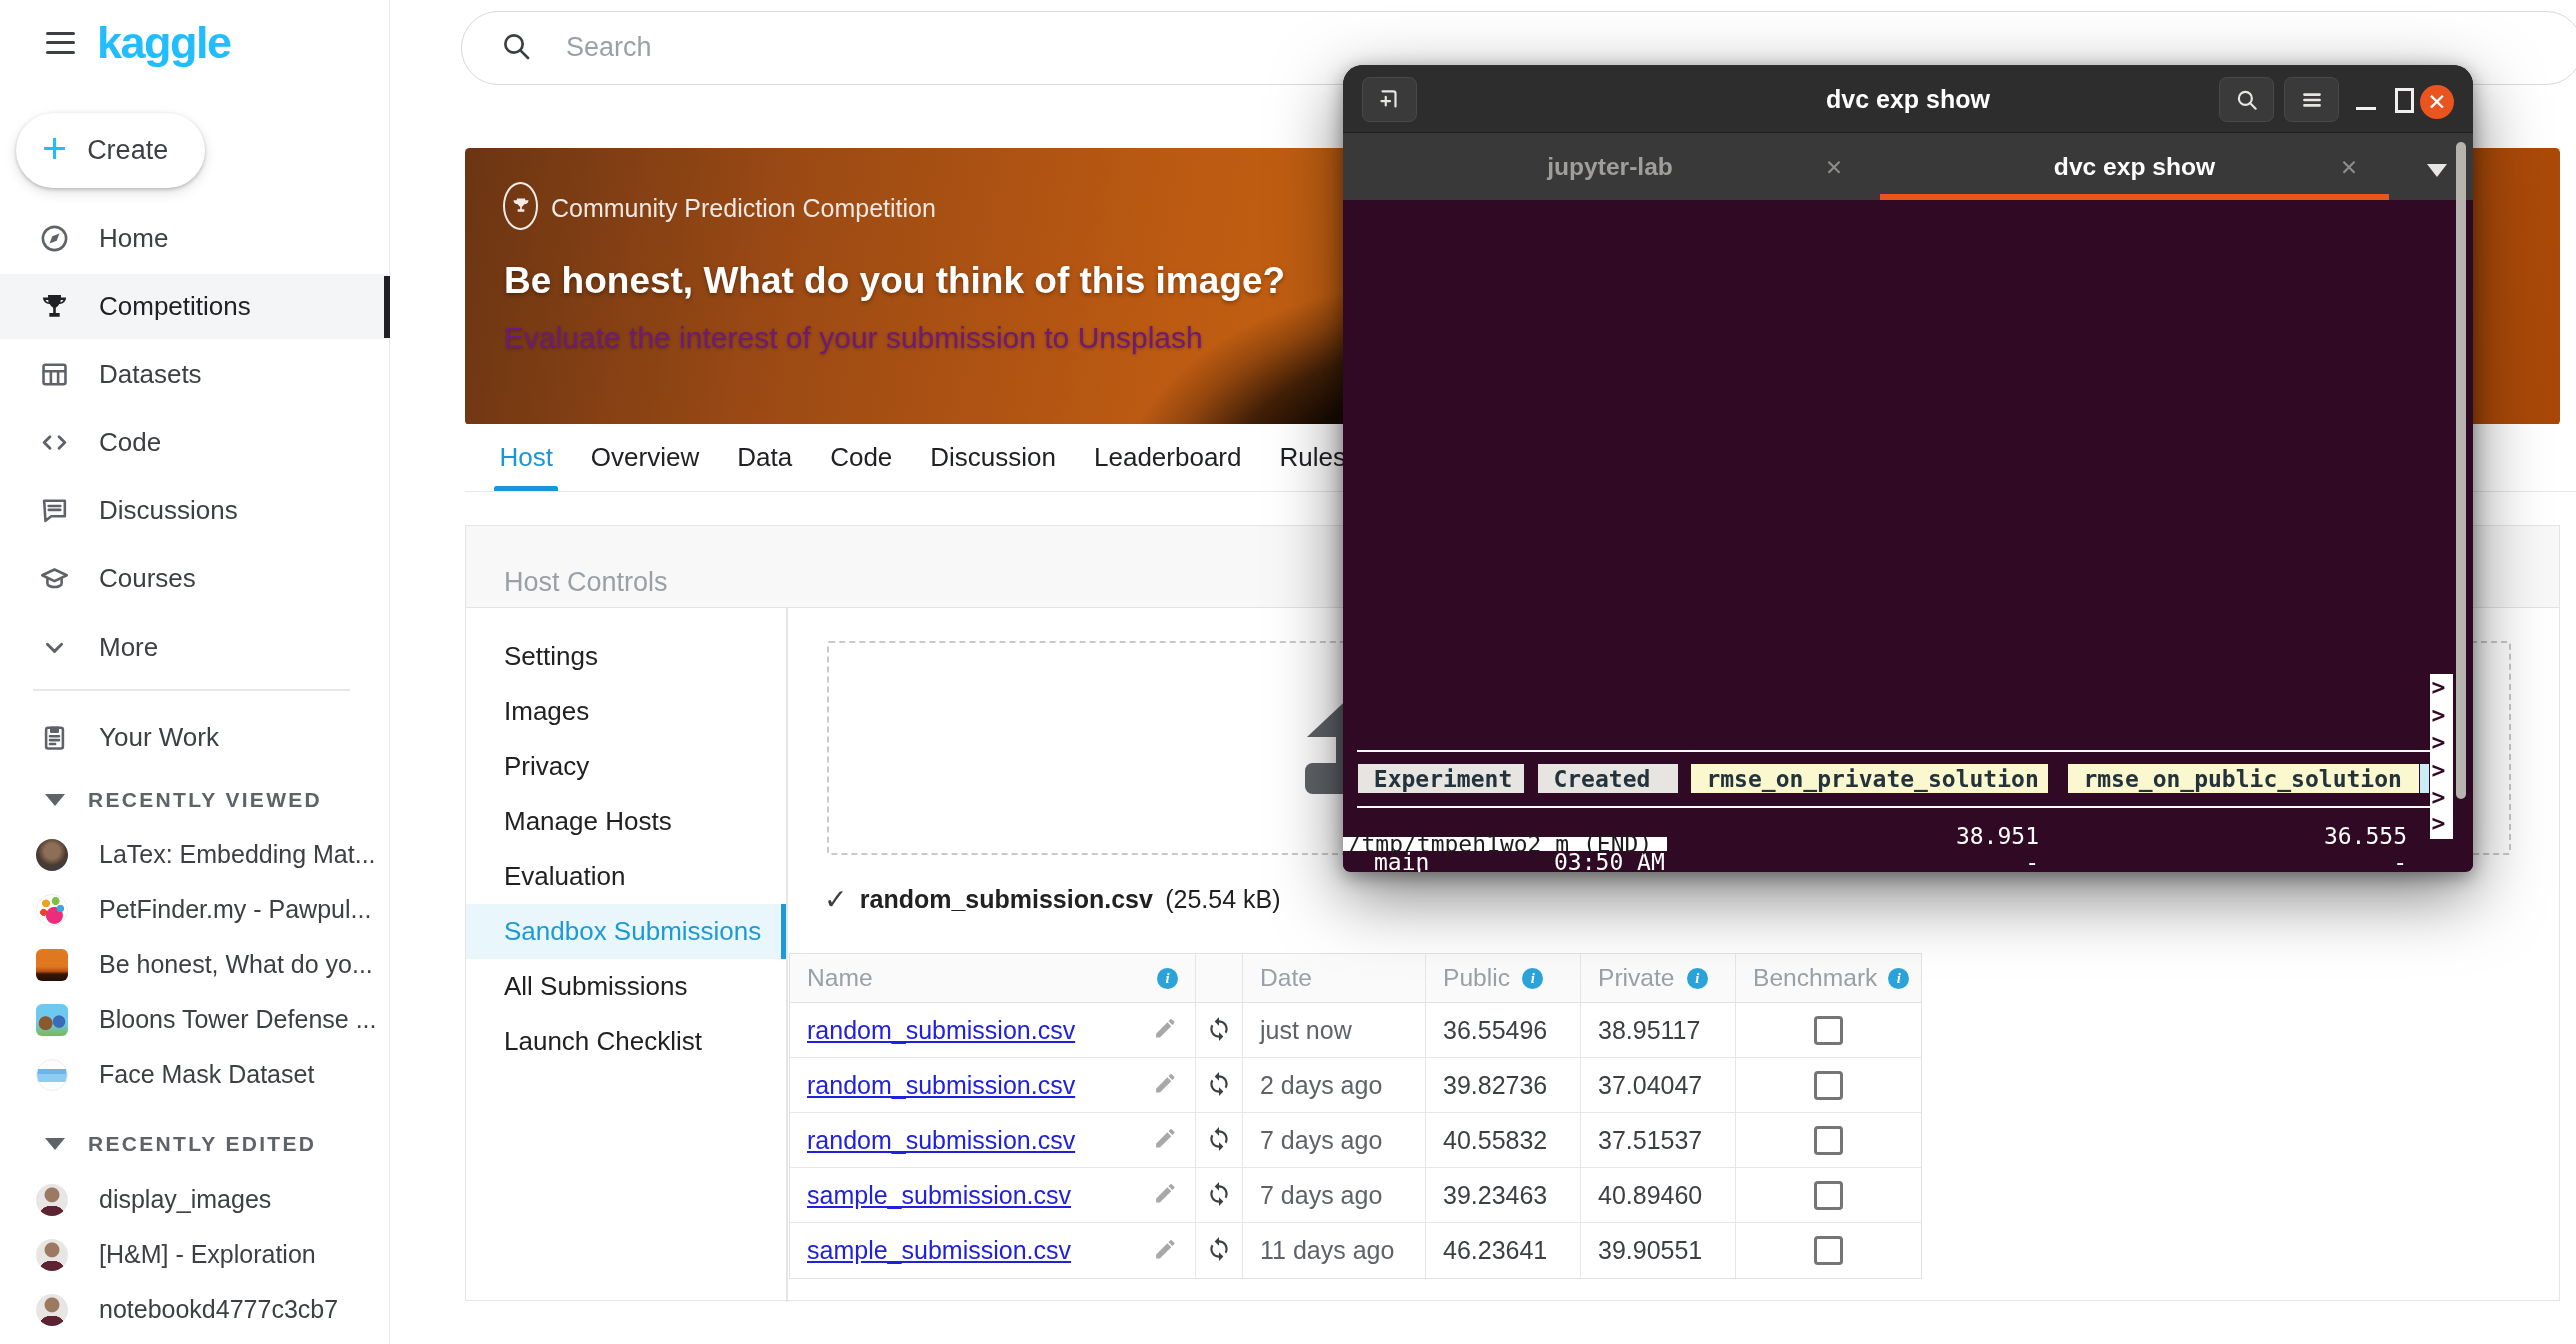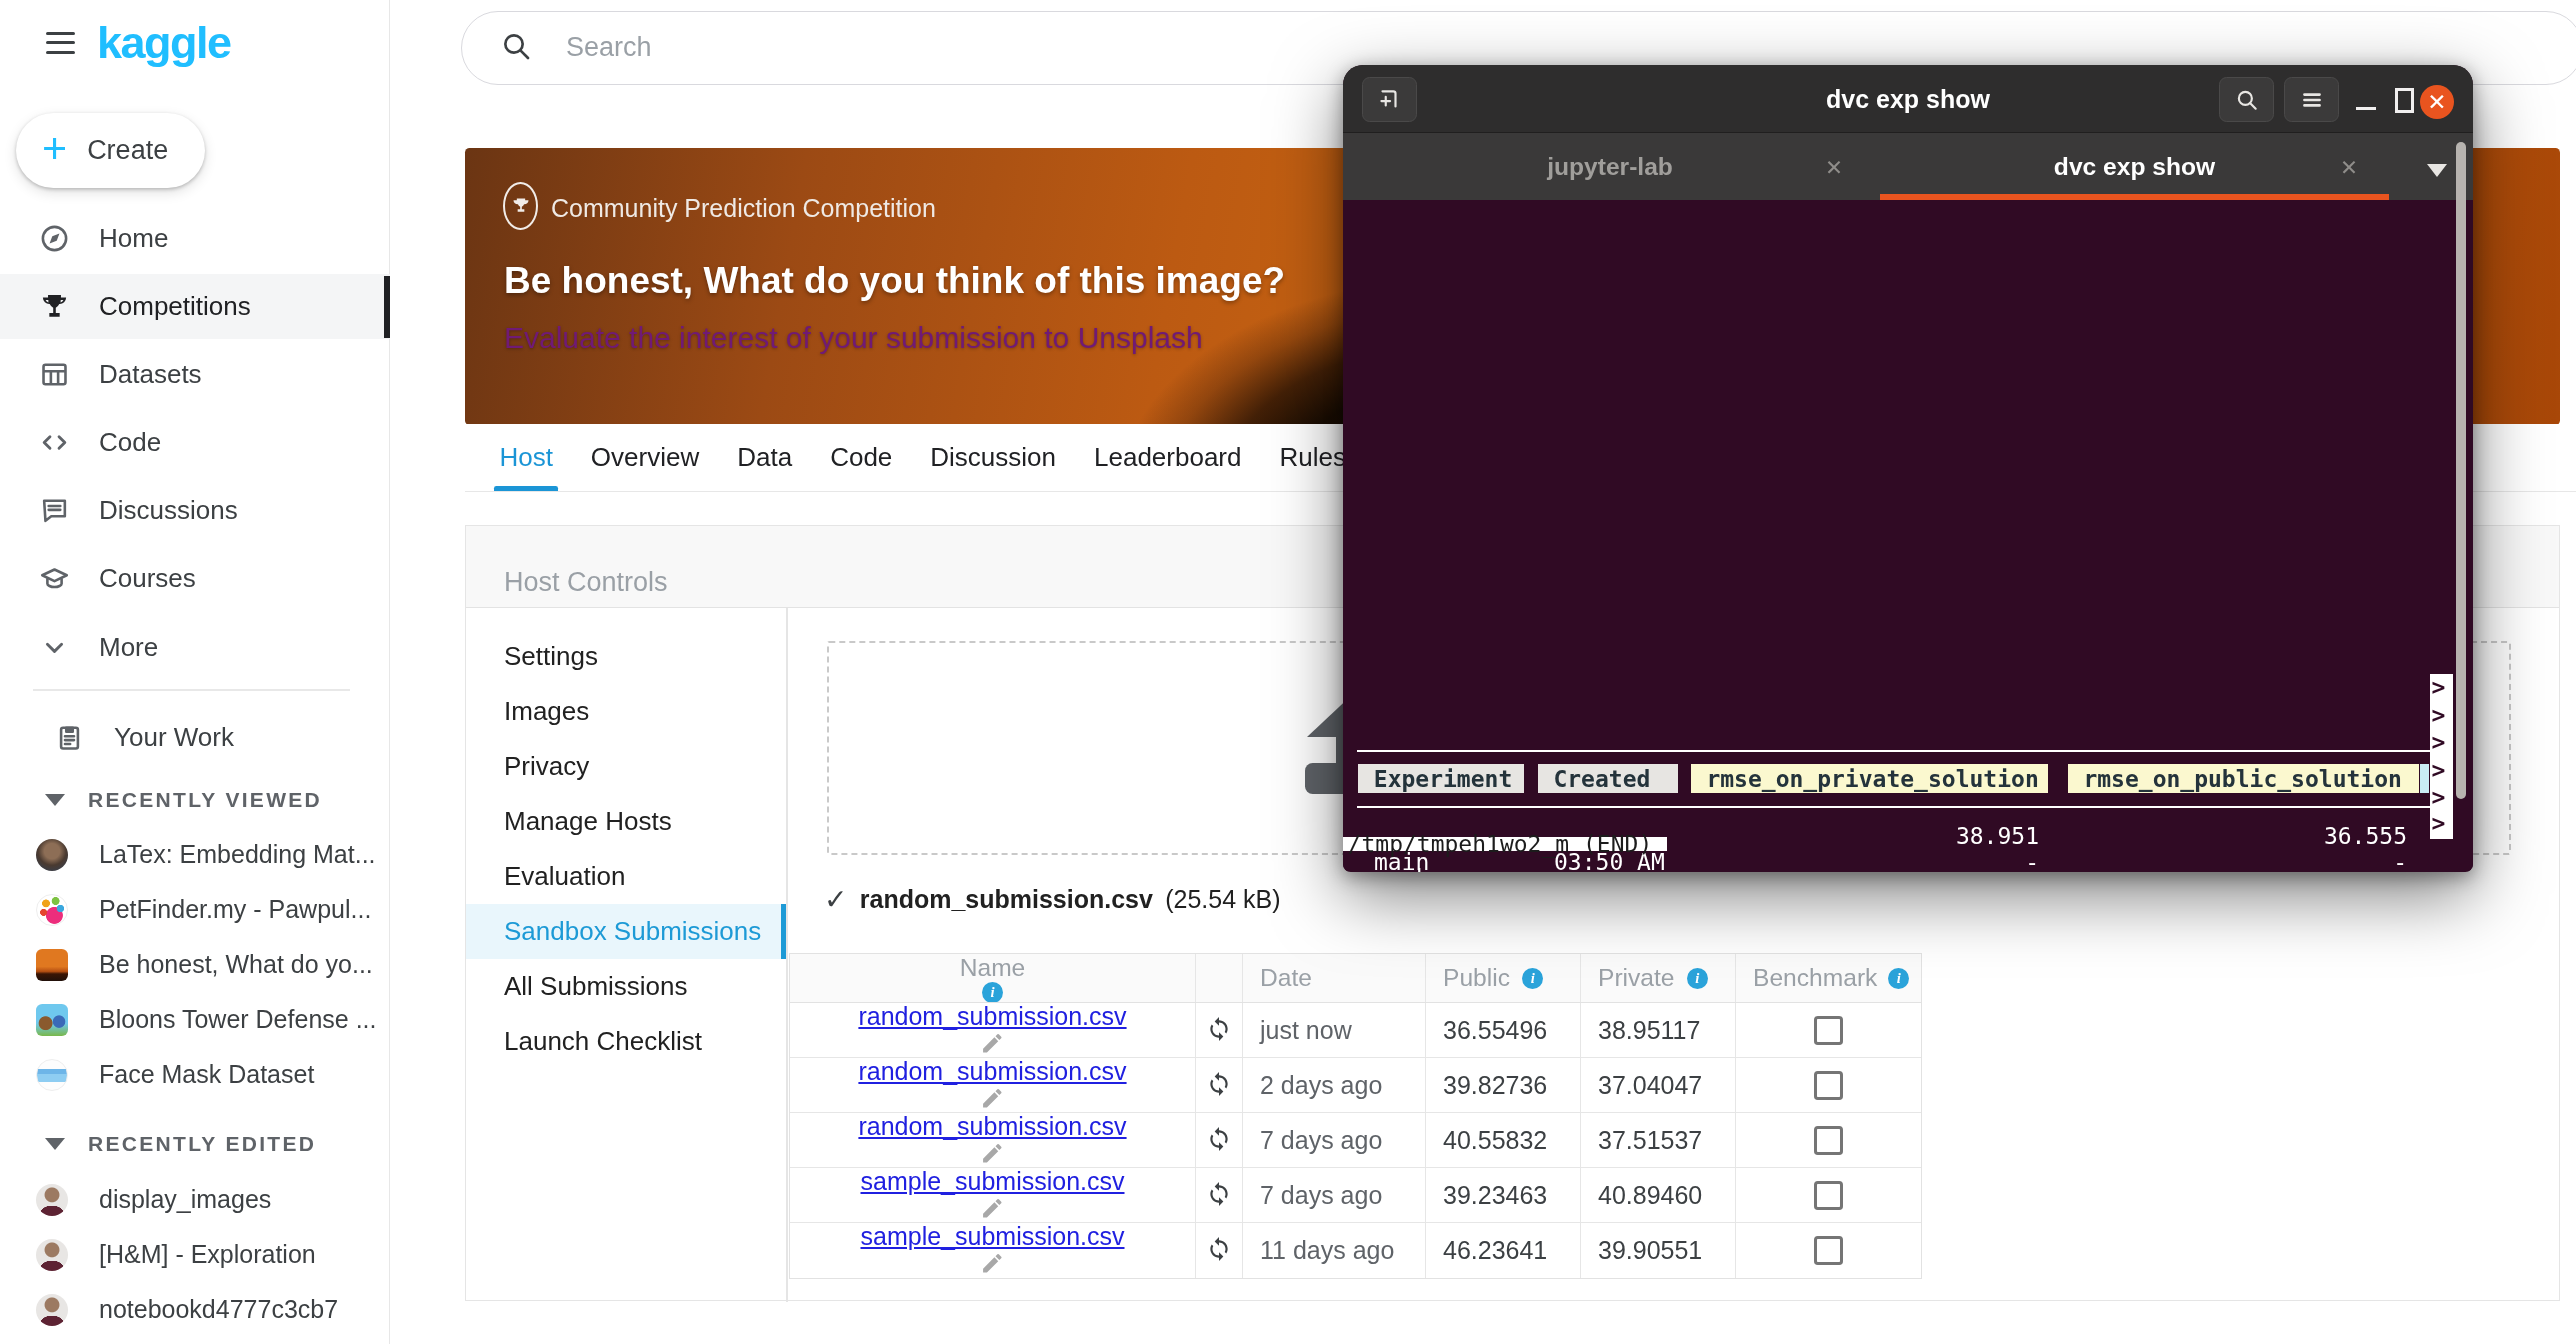--- a/index.html
+++ b/index.html
@@ -18,21 +18,21 @@
   .create-label { font-size:27px; font-weight:500; color:#3c4043; }
   .side-nav { position:absolute; left:0; top:206px; width:390px; }
   .nav-item { position:relative; width:390px; height:65px; margin-bottom:3.1px; display:flex; align-items:center; gap:29px; padding-left:38px; cursor:pointer; }
   .nav-item.active { background:#f4f5f6; }
   .nav-item.active::after { content:""; position:absolute; right:0; top:1.5px; bottom:1.5px; width:6.2px; background:#202124; }
   .nav-icon { width:32px; height:32px; flex:0 0 32px; display:flex; align-items:center; justify-content:center; }
   .nav-icon svg { width:31px; height:31px; }
   .nav-label { font-size:26px; color:#3c4043; white-space:nowrap; }
   .nav-item.active .nav-label { color:#202124; font-weight:500; }
   .side-divider { position:absolute; left:33px; top:689px; width:317px; height:1.5px; background:#e8e8e8; }
-  .yourwork-row { position:absolute; left:0; top:705px; width:390px; height:65px; display:flex; align-items:center; gap:29px; padding-left:53px; cursor:pointer; }
+  .yourwork-row { position:absolute; left:0; top:705px; width:390px; height:65px; display:flex; align-items:center; gap:29px; padding-left:38px; cursor:pointer; }
   .section-head { position:absolute; left:0; width:390px; height:34px; display:flex; align-items:center; gap:23px; padding-left:45px; cursor:pointer; }
   .caret-down { width:0; height:0; border-left:10.8px solid transparent; border-right:10.8px solid transparent; border-top:12.3px solid #5f6368; }
   .section-title { font-size:21px; font-weight:700; letter-spacing:2.3px; color:#5f6368; white-space:nowrap; }
   .recent-list { position:absolute; left:0; width:390px; }
   .recent-item { width:390px; height:55px; display:flex; align-items:center; gap:31px; padding-left:36px; cursor:pointer; }
   .avatar { width:32px; height:32px; flex:0 0 32px; border-radius:50%; background:#ddd; overflow:hidden; }
   .recent-label { font-size:25px; color:#3c4043; white-space:nowrap; }
   .av-photo1 { background:radial-gradient(circle at 50% 38%, #8d6e56 0 30%, #4a3a30 55%, #2e4057 100%); }
   .av-petfinder { border-radius:50%; background:
       radial-gradient(circle at 30% 28%, #f0a21a 0 12%, transparent 14%),
@@ -97,21 +97,21 @@
   .file-name { font-size:25px; font-weight:700; color:#212121; }
   .file-size { font-size:25px; color:#212121; }
 
   
   .sub-table { position:absolute; left:789px; top:953px; width:1133px; border:1.5px solid #e2e2e2; background:#fff; }
   .sub-header { display:flex; height:49px; background:#fafafa; border-bottom:1.5px solid #e2e2e2; }
   .sub-row { display:flex; height:55px; border-bottom:1.5px solid #e6e6e6; background:#fff; }
   .sub-row:last-child { border-bottom:none; }
   .cell { display:flex; align-items:center; padding:0 17px; border-right:1.5px solid #e6e6e6; overflow:hidden; }
   .cell:last-child { border-right:none; }
-  .c-name { width:406px; justify-content:center;flex-direction:column; }
+  .c-name { width:406px; justify-content:space-between; }
   .c-refresh { width:47px; justify-content:center; padding:0; }
   .c-date { width:183px; }
   .c-public { width:155px; gap:12.3px; }
   .c-private { width:155px; gap:12.3px; }
   .c-bench { width:185px; justify-content:center; }
   .sub-header .hlabel { font-size:24.6px; color:#9aa0a6; white-space:nowrap; }
   .info-dot { width:21px; height:21px; border-radius:50%; background:#2aa3da; color:#fff; font-size:14.6px; font-weight:700; display:flex; align-items:center; justify-content:center; font-family:"Liberation Serif", serif; font-style:italic; flex:0 0 21px; }
   .file-link { font-size:25px; color:#2020e0; text-decoration:underline; white-space:nowrap; cursor:pointer; }
   .pencil-icon svg { width:24.6px; height:24.6px; }
   .refresh-icon svg { width:26px; height:26px; }

